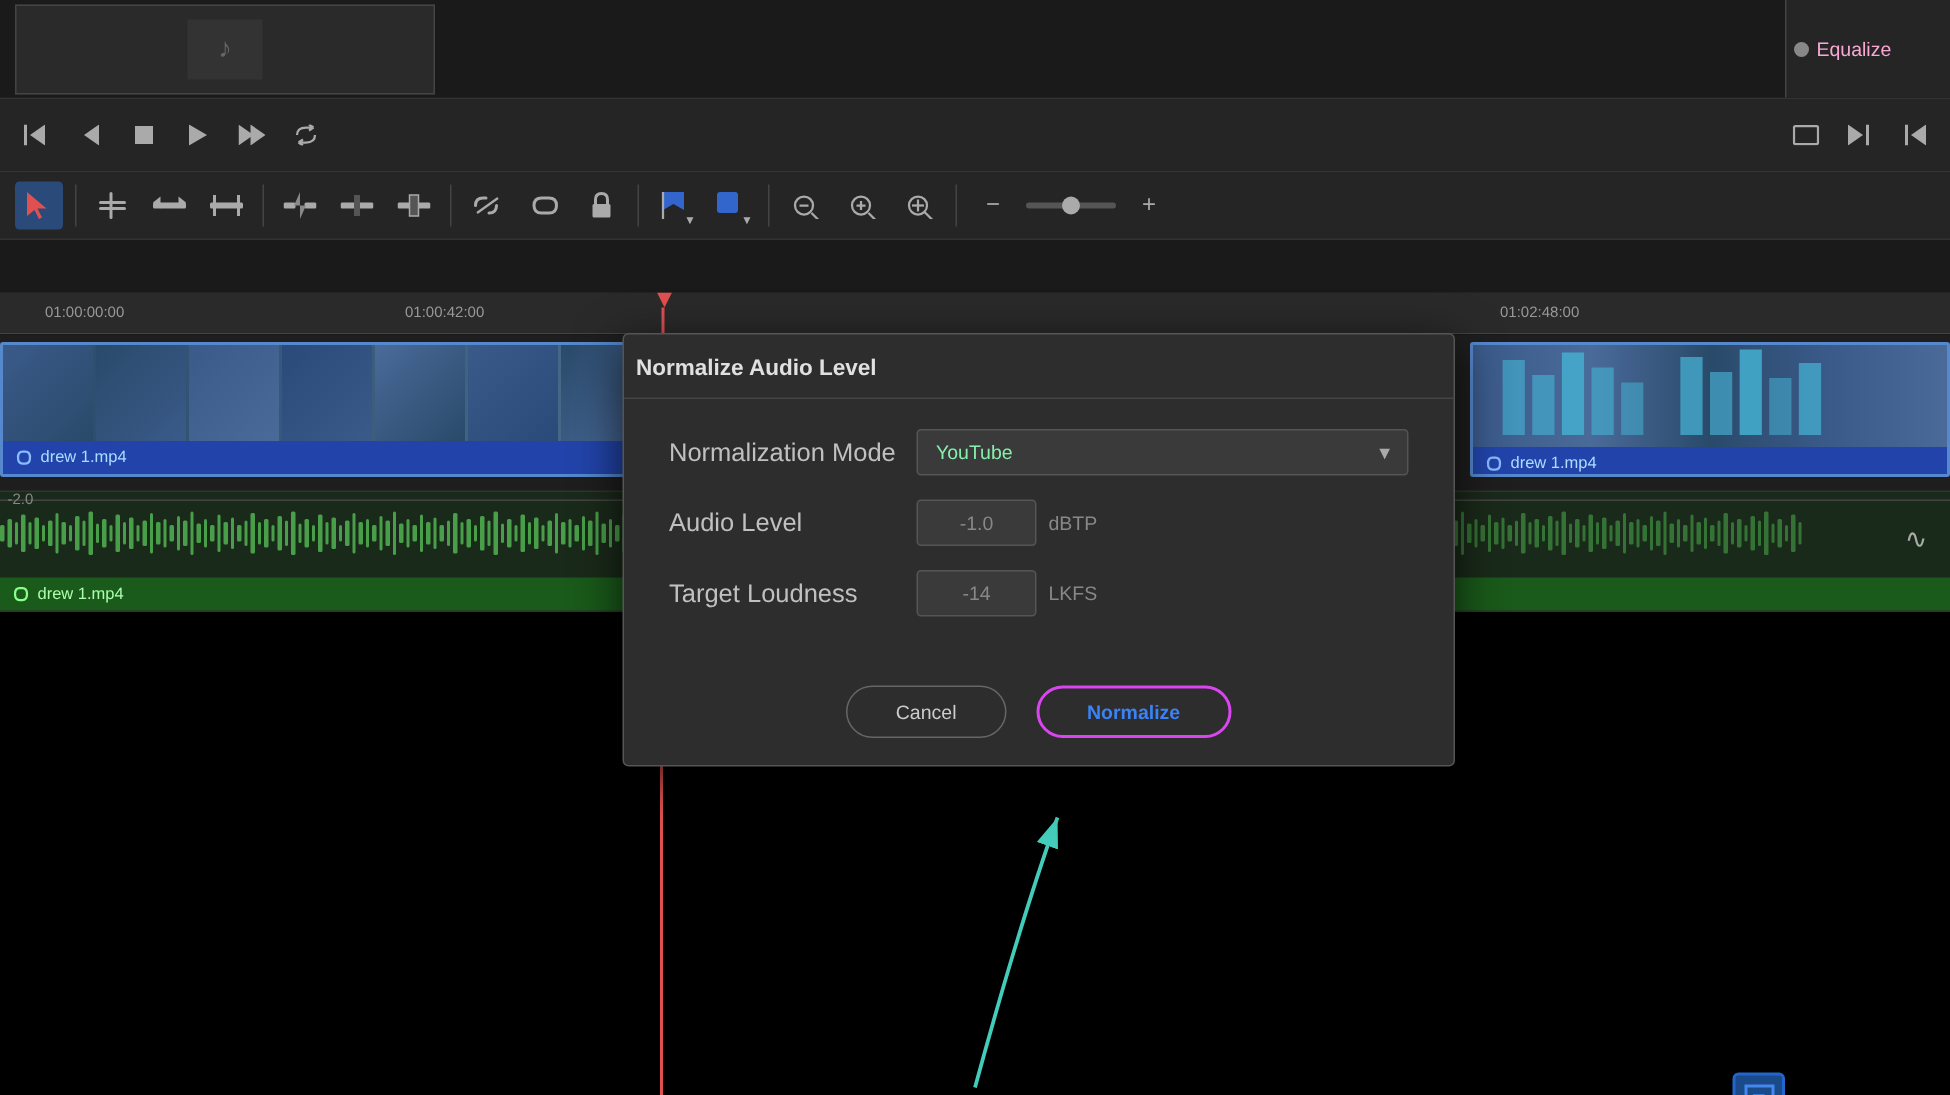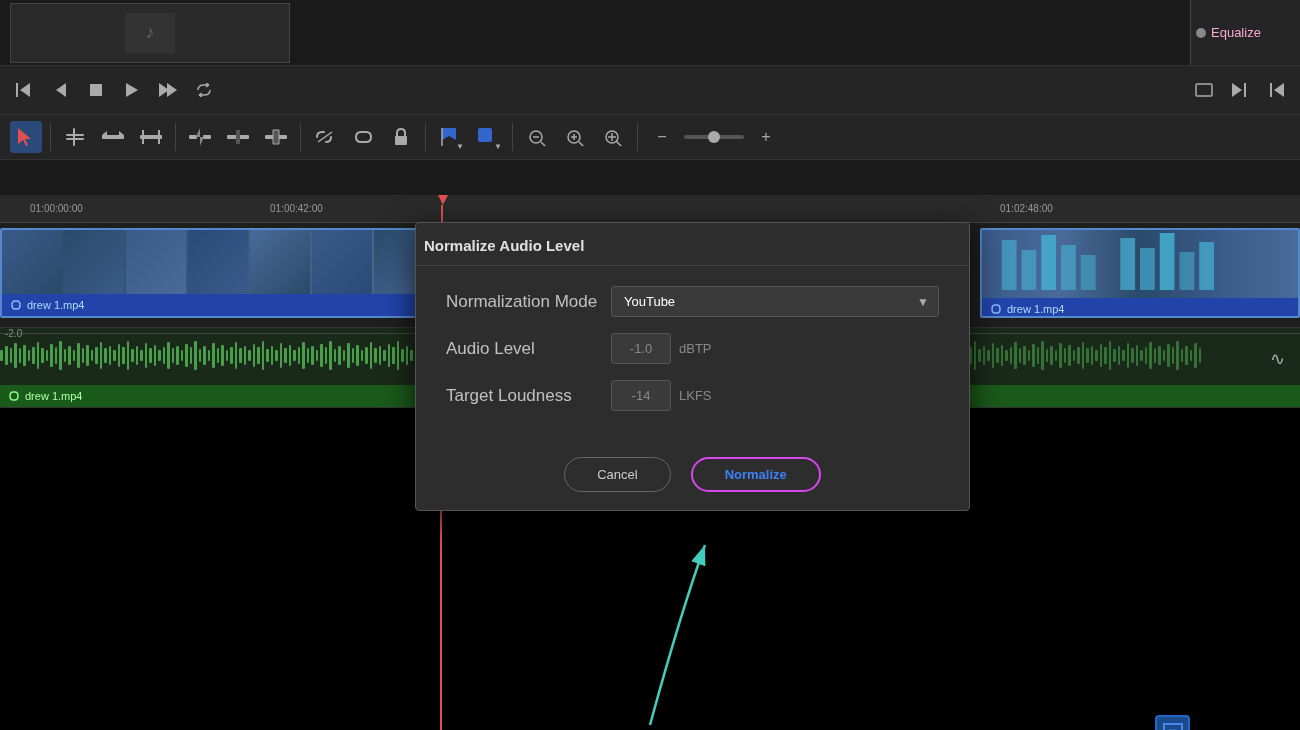--- a/index.html
+++ b/index.html
@@ -303,21 +303,21 @@
     .dialog-select-wrapper {
       flex: 1;
       position: relative;
     }
 
     .dialog-select {
       width: 100%;
       background: #3a3a3a;
       border: 1px solid #555;
       border-radius: 3px;
-      color: #ffffff;
+      color: #86efac;
       font-size: 13px;
       padding: 7px 36px 7px 12px;
       appearance: none;
       cursor: pointer;
     }
 
     .select-arrow {
       position: absolute;
       right: 10px;
       top: 50%;
@@ -328,21 +328,21 @@
     }
 
     .dialog-input-group {
       display: flex;
       align-items: center;
       gap: 8px;
       flex: 1;
     }
 
     .dialog-input {
-      width: 60px;
+      width: 80px;
       background: #3a3a3a;
       border: 1px solid #555;
       border-radius: 3px;
       color: #888;
       font-size: 13px;
       padding: 7px 10px;
       text-align: center;
     }
 
     .dialog-unit {

